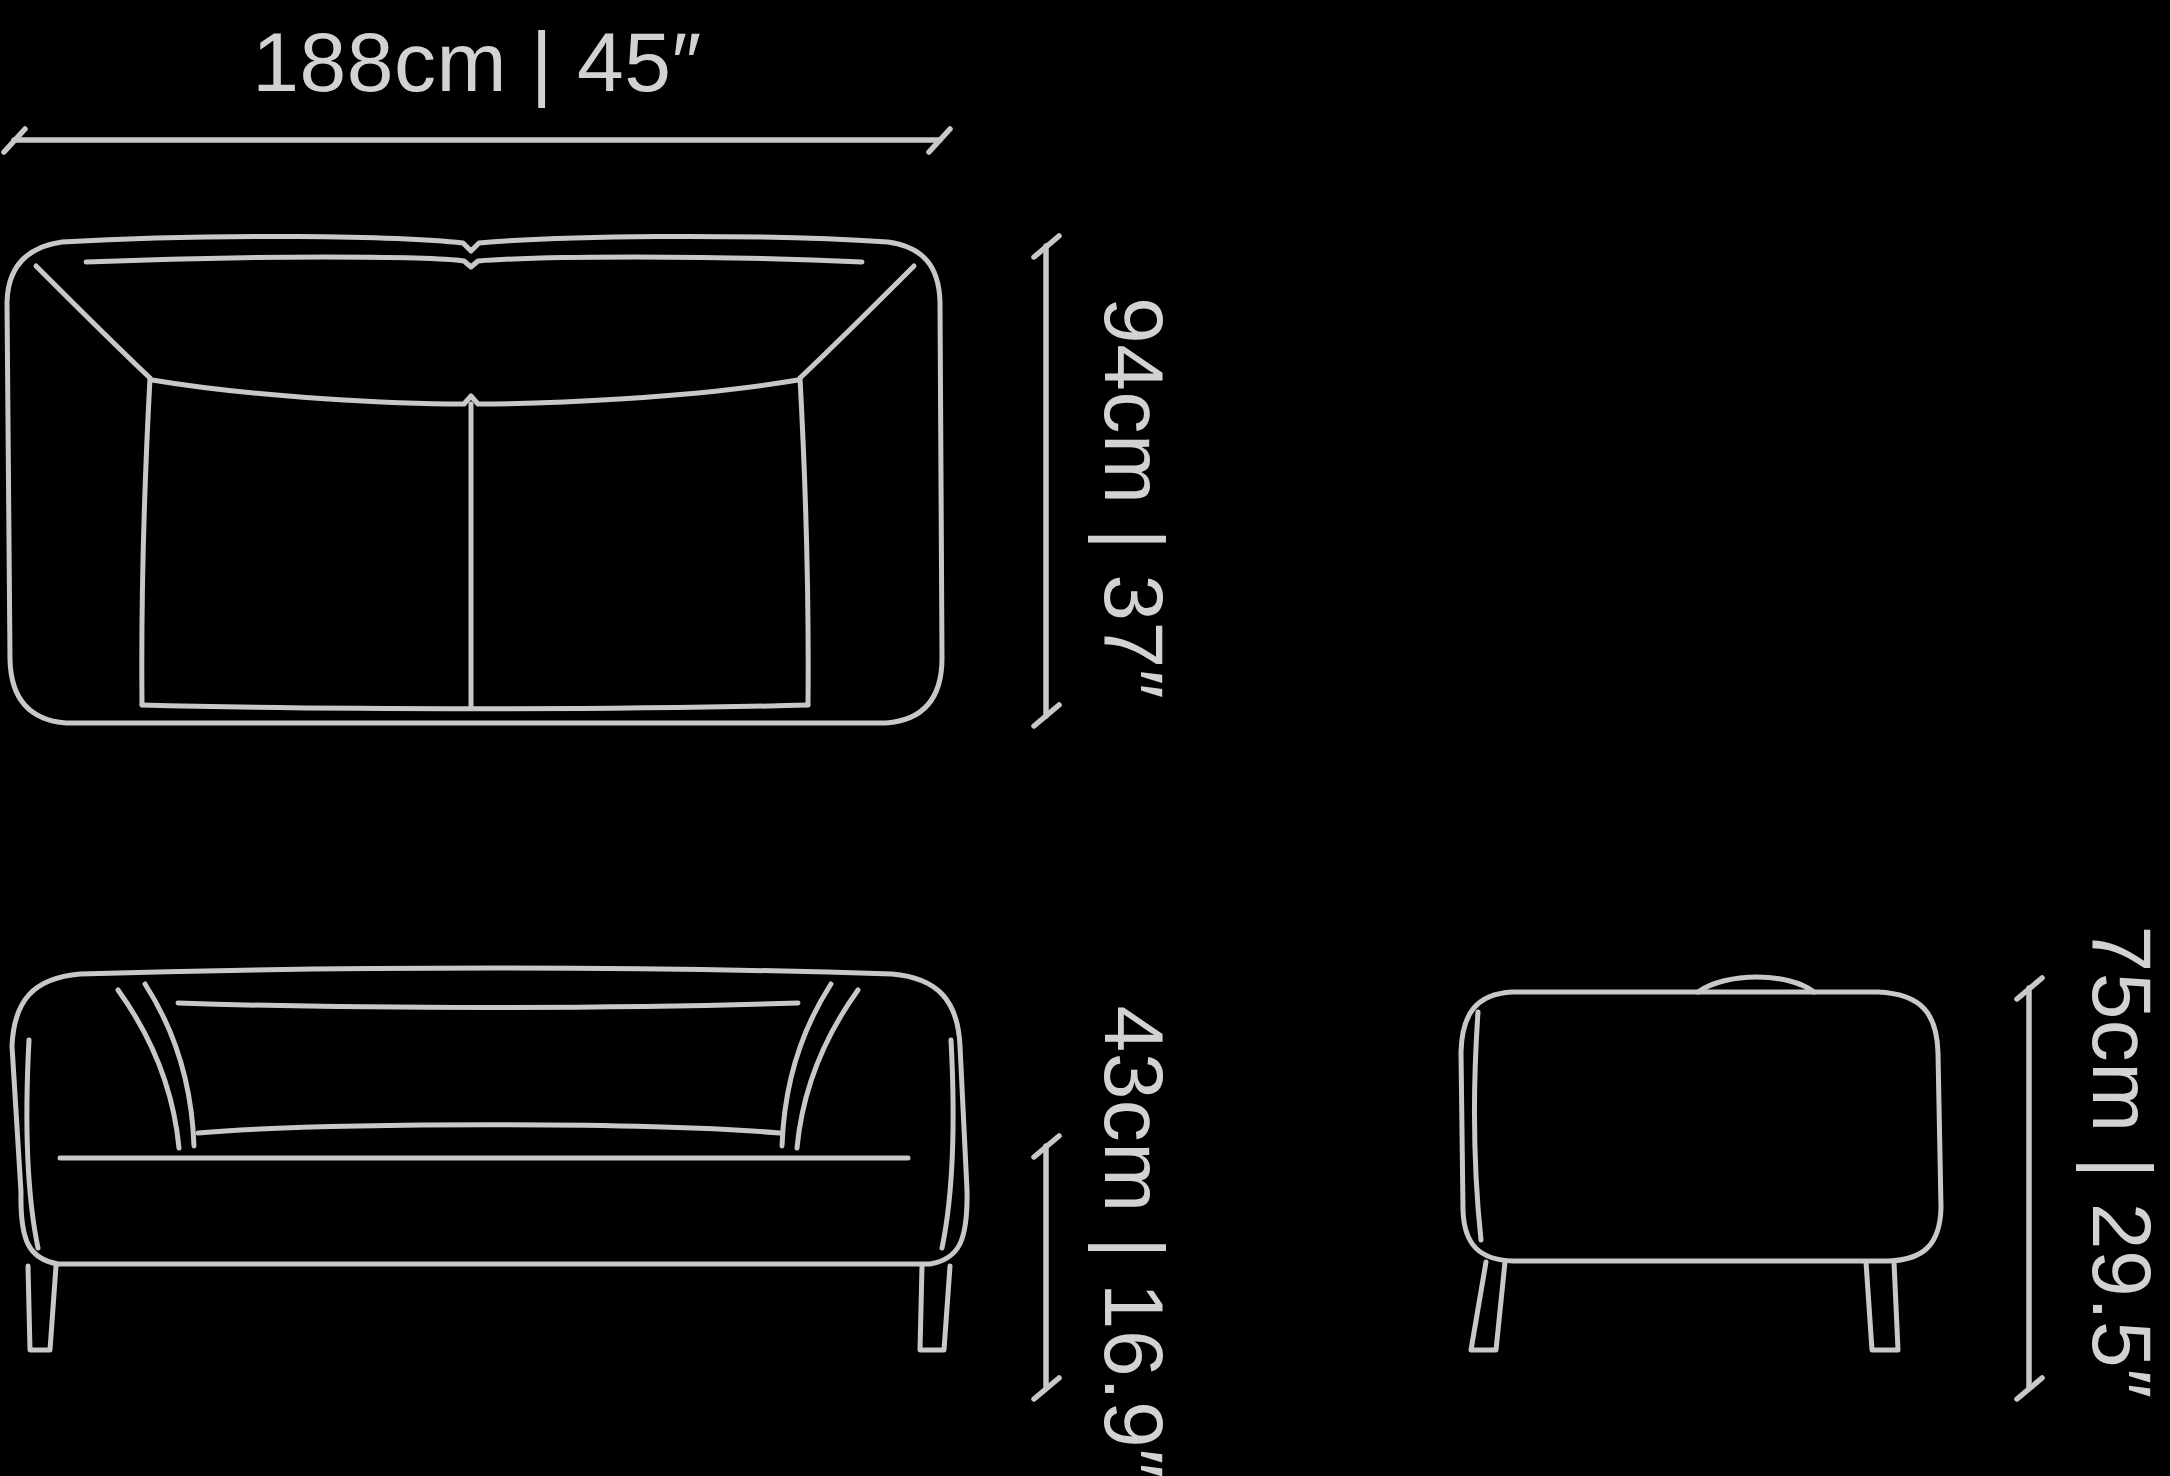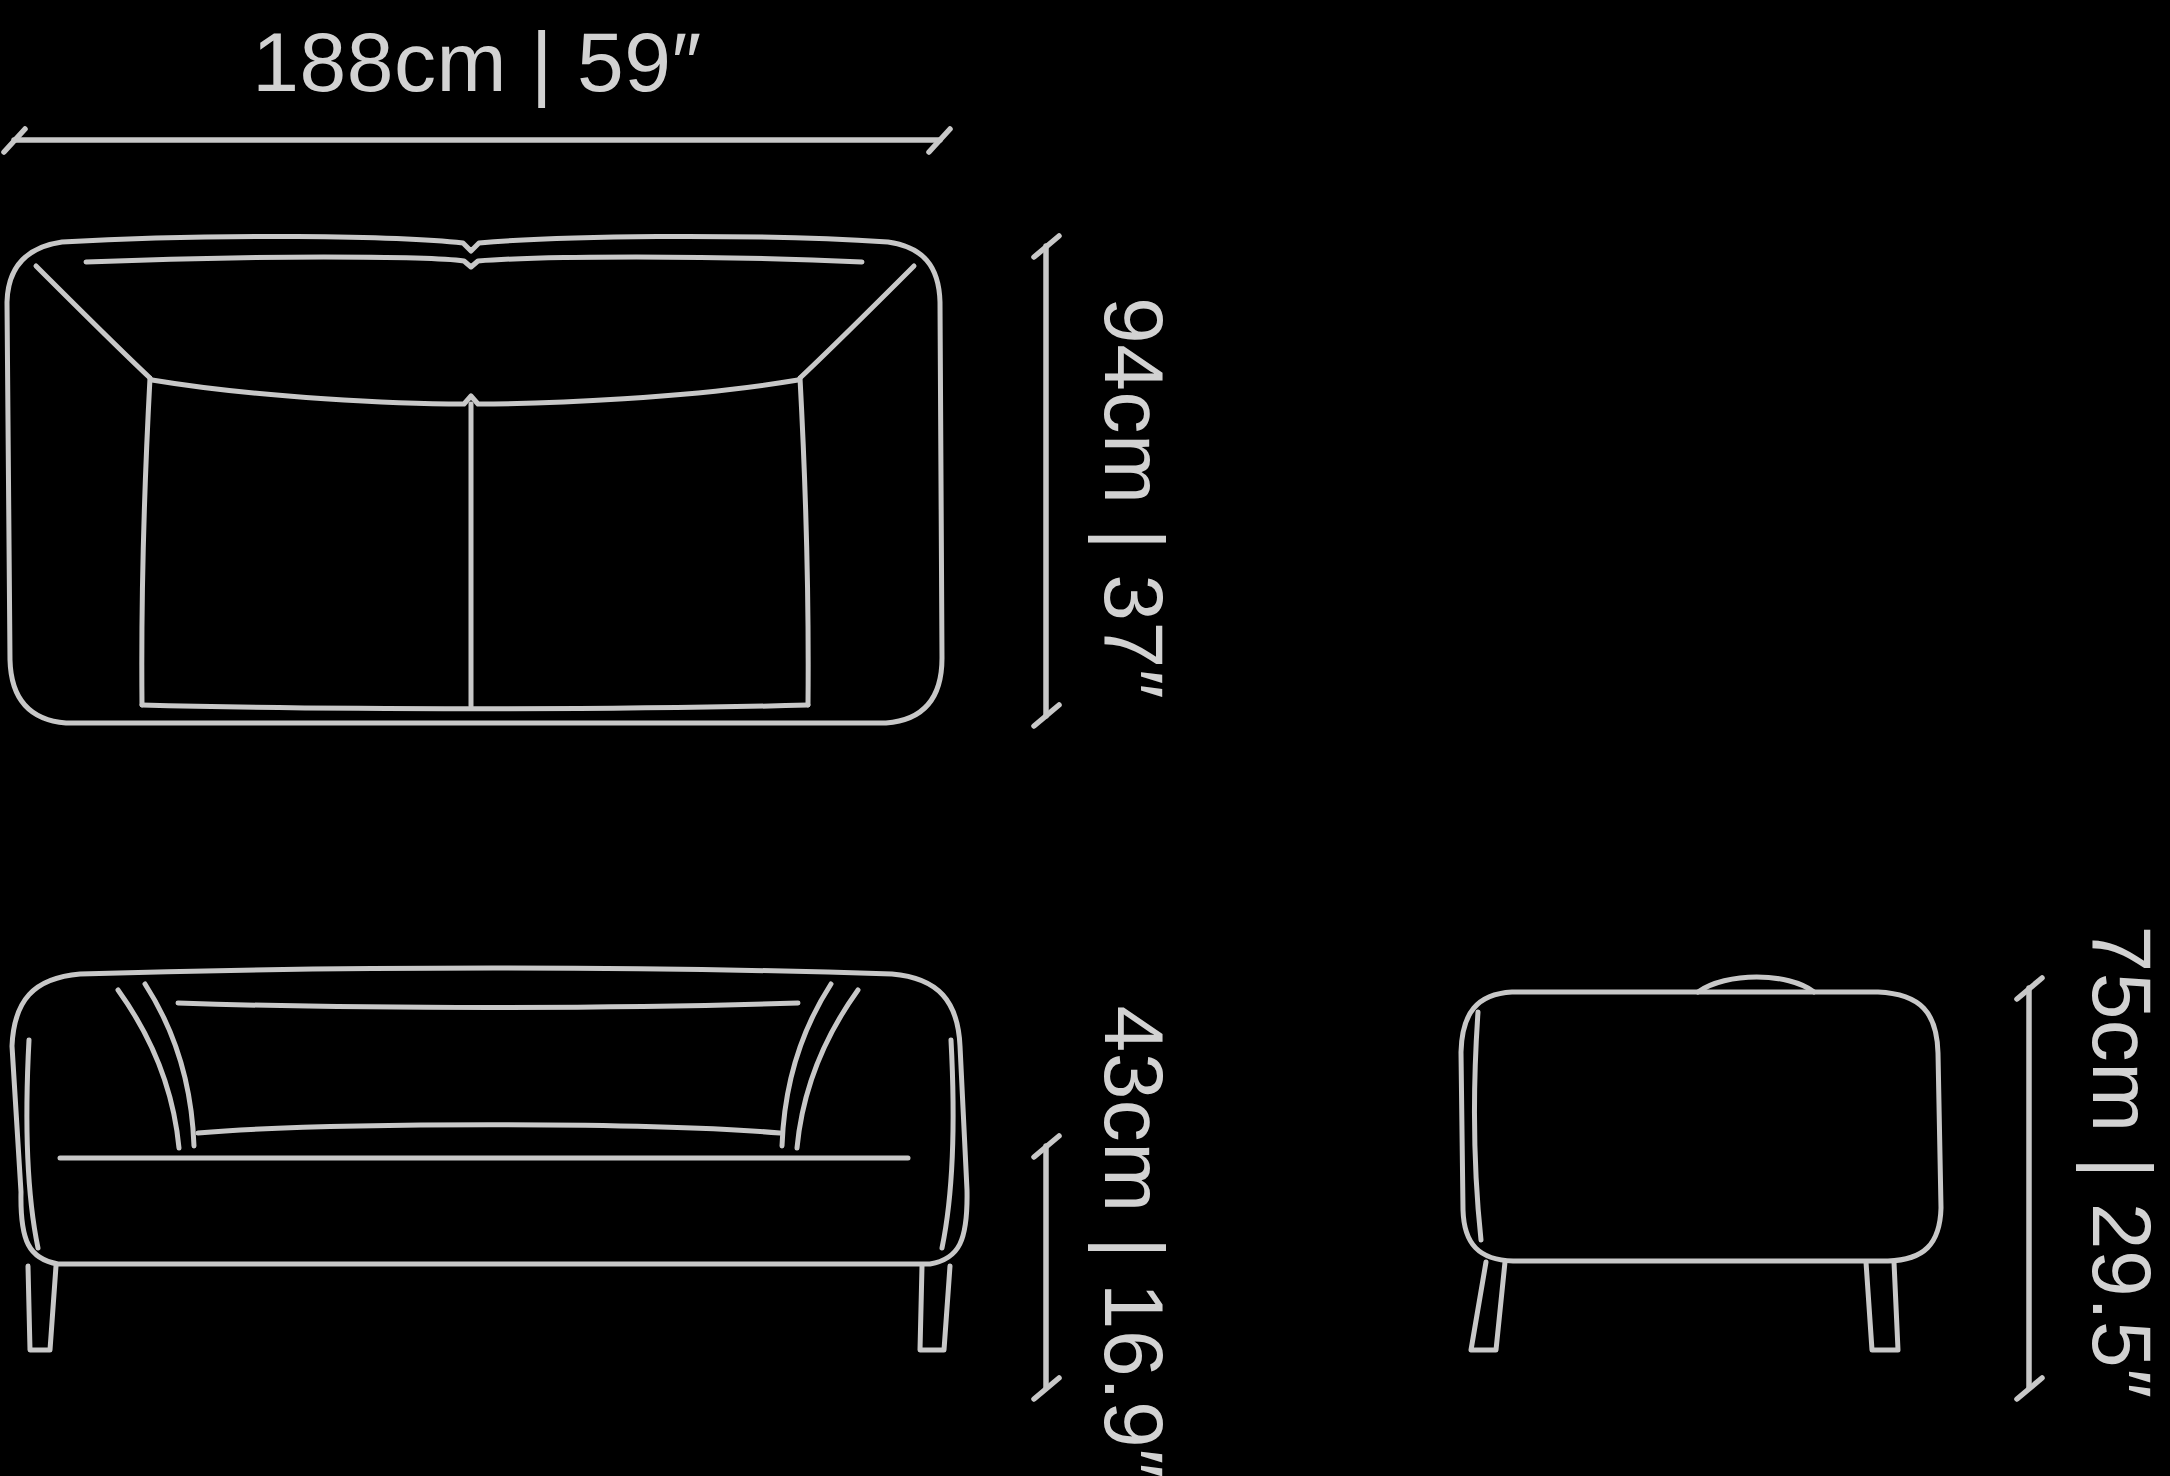--- a/index.html
+++ b/index.html
@@ -118,20 +118,20 @@
 
     <g>
       <path d="M 1512 992 L 1878 992 C 1921 994 1937 1013 1938 1053 L 1941 1208 C 1940 1244 1924 1260 1888 1261 L 1513 1261 C 1479 1260 1464 1244 1463 1210 L 1461 1052 C 1462 1013 1477 994 1512 992 Z"></path>
       <path d="M 1698 992 C 1726 972 1788 972 1814 992"></path>
       <path d="M 1478 1012 C 1473 1085 1473 1165 1481 1240"></path>
       <path d="M 1486 1262 L 1471 1350 L 1496 1350 L 1505 1262"></path>
       <path d="M 1866 1262 L 1872 1350 L 1898 1350 L 1894 1262"></path>
     </g>
   </svg>
 
-  <div class="dim-label horizontal">188cm | 59″</div>
+  <div class="dim-label horizontal">188cm | 45″</div>
 
   <div class="dim-label vertical v-depth">94cm | 37″</div>
 
   <div class="dim-label vertical v-seat">43cm | 16.9″</div>
 
   <div class="dim-label vertical v-height">75cm | 29.5″</div>
 </div>
 
 </body></html>

